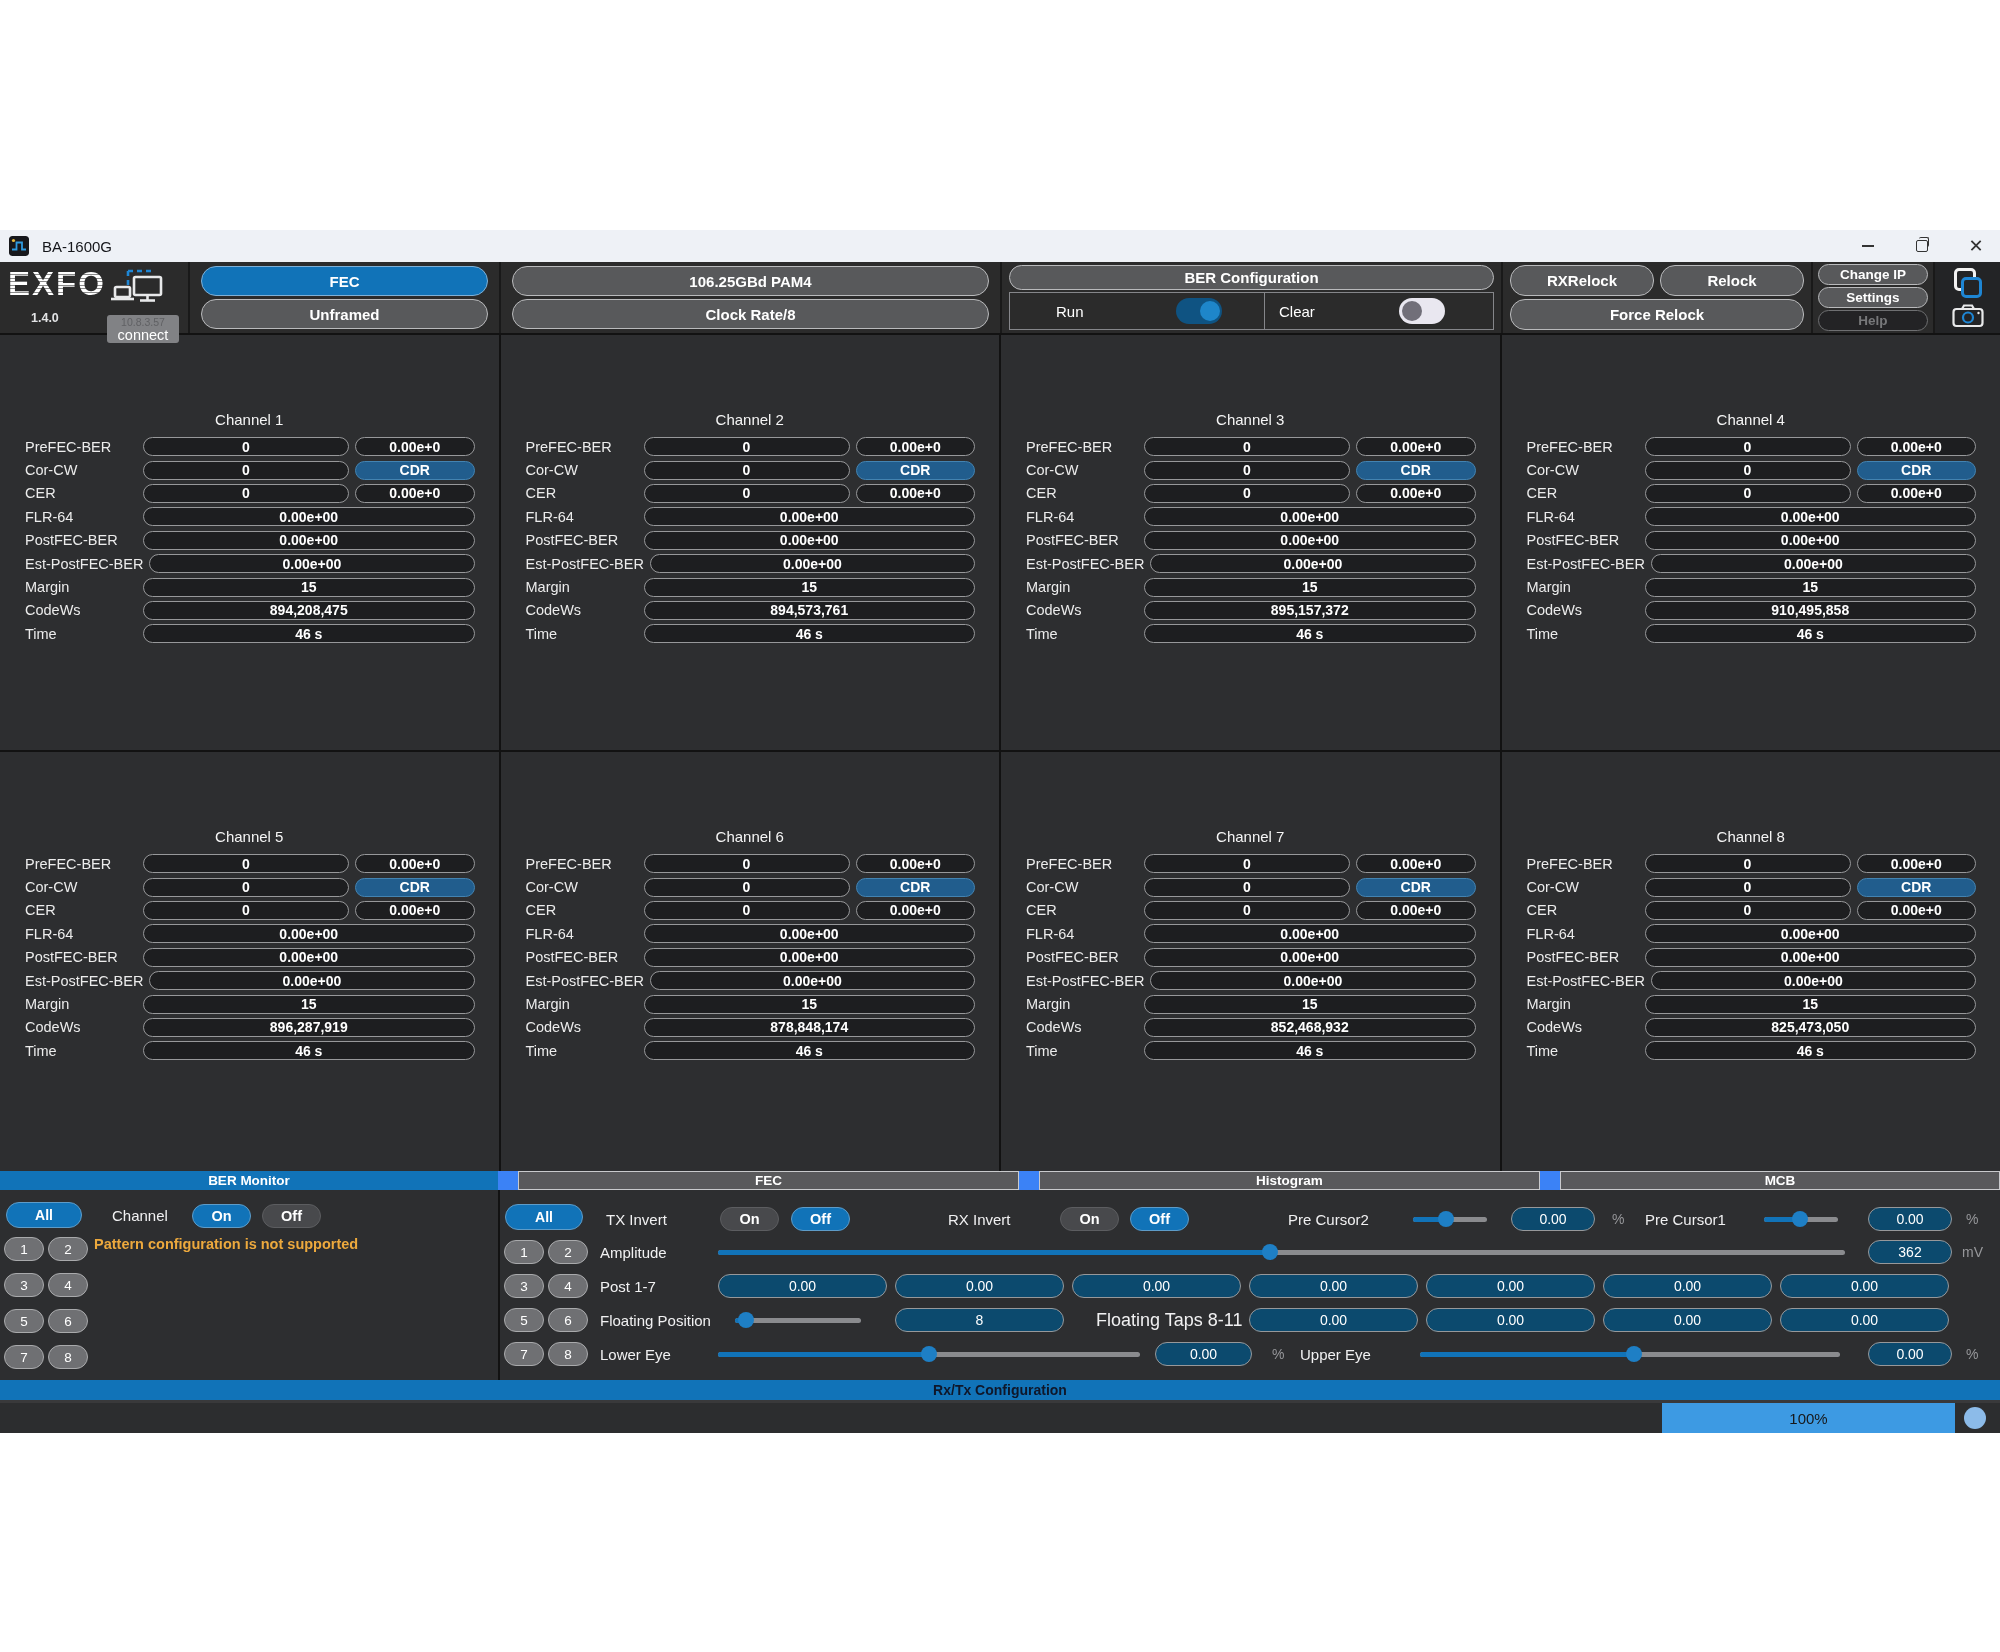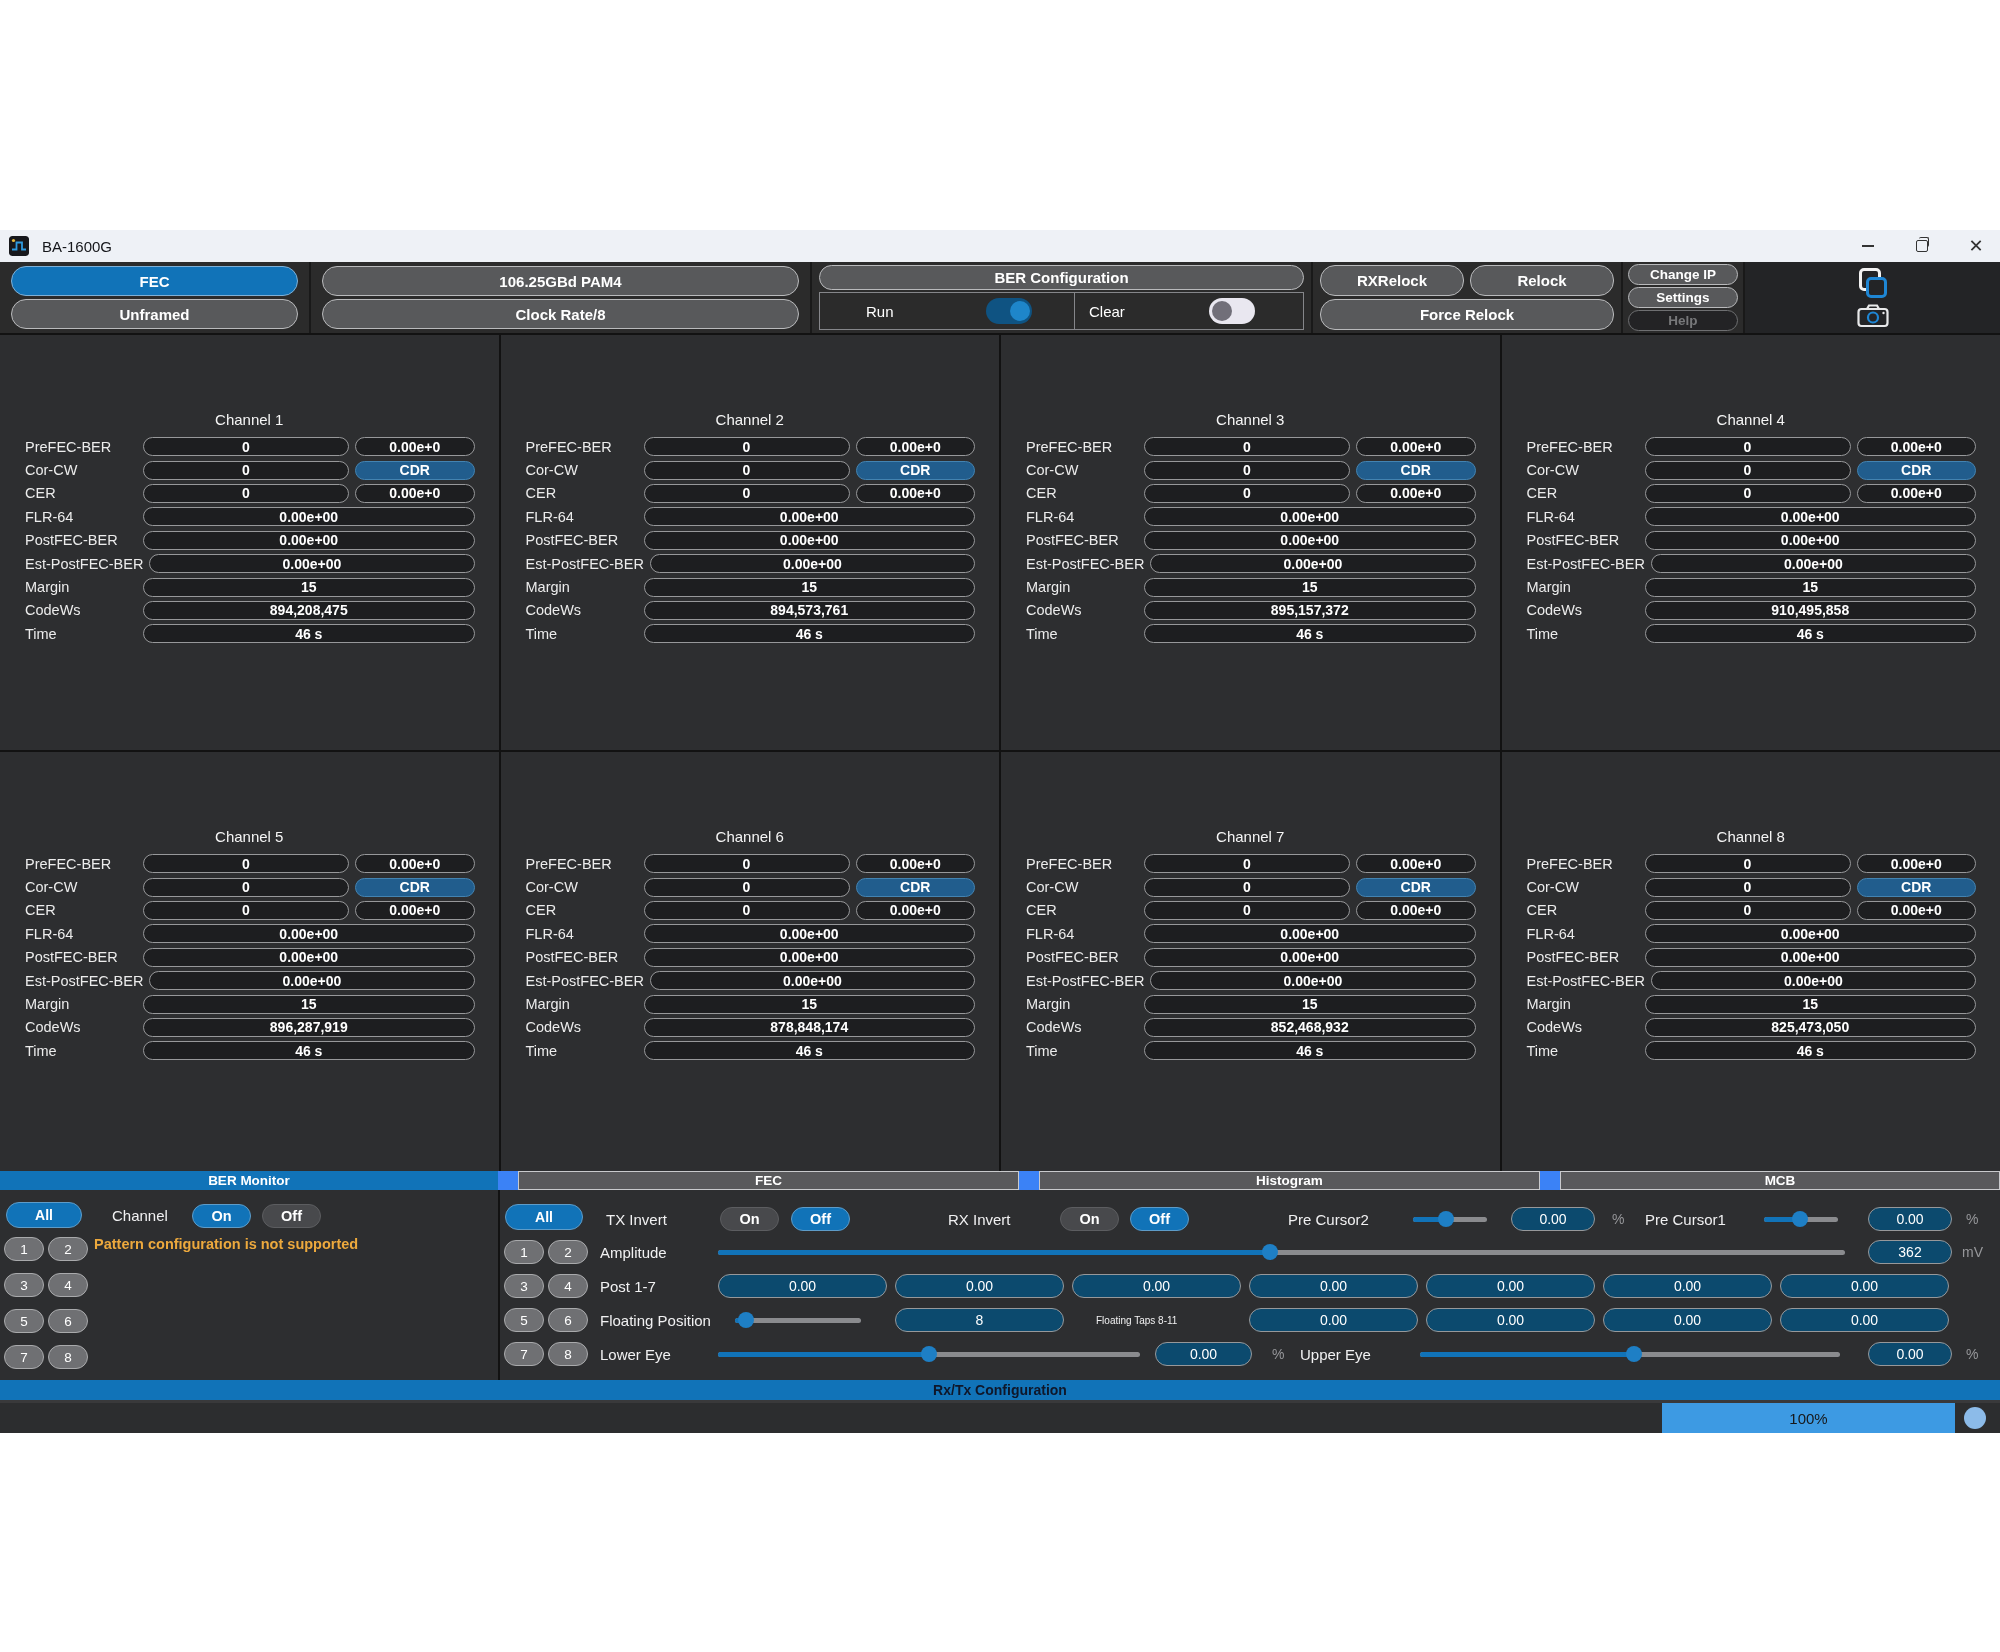--- a/index.html
+++ b/index.html
@@ -123,20 +123,37 @@
       <span class="wc">
           <span class="glyph-restore"></span>
         </span>
       <span class="wc">
           <span class="glyph-close">✕</span>
         </span>
     </div>
   </div>
 
   <div class="toolbar">
+    <div class="tsec s-logo">
+      <span class="exfo">EXFO</span>
+      <span class="ver">1.4.0</span>
+      <svg class="devices-icon" width="66" height="46" viewBox="0 0 66 46">
+        <path d="M22 5 H46" stroke="#1e86d4" stroke-width="2.6" stroke-dasharray="5 4" fill="none"></path>
+        <path d="M22 5 V20" stroke="#1e86d4" stroke-width="2.6" stroke-dasharray="5 4" fill="none"></path>
+        <rect x="28" y="11" width="27" height="18" rx="1.5" stroke="#e8e9ea" stroke-width="2.6" fill="none"></rect>
+        <path d="M41.5 29 v5" stroke="#e8e9ea" stroke-width="2.6"></path>
+        <path d="M34 34.5 h15" stroke="#e8e9ea" stroke-width="2.6"></path>
+        <rect x="9" y="21" width="15" height="10" rx="1.5" stroke="#e8e9ea" stroke-width="2.6" fill="none"></rect>
+        <path d="M5 33 h23" stroke="#e8e9ea" stroke-width="2.6"></path>
+      </svg>
+      <div class="connect">
+        <div class="ip">10.8.3.57</div>
+        <div class="cn">connect</div>
+      </div>
+    </div>
 
     <div class="tsec s-fec">
       <div class="btn blue">FEC</div>
       <div class="btn">Unframed</div>
     </div>
 
     <div class="tsec s-pam">
       <div class="btn">106.25GBd PAM4</div>
       <div class="btn">Clock Rate/8</div>
     </div>
@@ -612,21 +629,21 @@
       </div>
 
       <div class="brow" style="top:117px;">
         <span class="ab blab" style="left:100px;text-align:center;">Floating Position</span>
         <span class="ab slider" style="left:235px;width:126px;">
             <span class="track"></span>
             <span class="fill" style="width:9%;"></span>
             <span class="knob" style="left:calc(9% - 8px);"></span>
           </span>
         <span class="ab vf" style="left:395px;width:169px;">8</span>
-        <span class="ab blab" style="left:596px;font-size:10px;">Floating Taps 8-11</span>
+        <span class="ab blab" style="left:596px;font-size:18px;">Floating Taps 8-11</span>
         <span class="ab vf" style="left:749px;width:169px;">0.00</span>
         <span class="ab vf" style="left:926px;width:169px;">0.00</span>
         <span class="ab vf" style="left:1103px;width:169px;">0.00</span>
         <span class="ab vf" style="left:1280px;width:169px;">0.00</span>
       </div>
 
       <div class="brow" style="top:151px;">
         <span class="ab blab" style="left:100px;">Lower Eye</span>
         <span class="ab slider" style="left:218px;width:422px;">
             <span class="track"></span>

